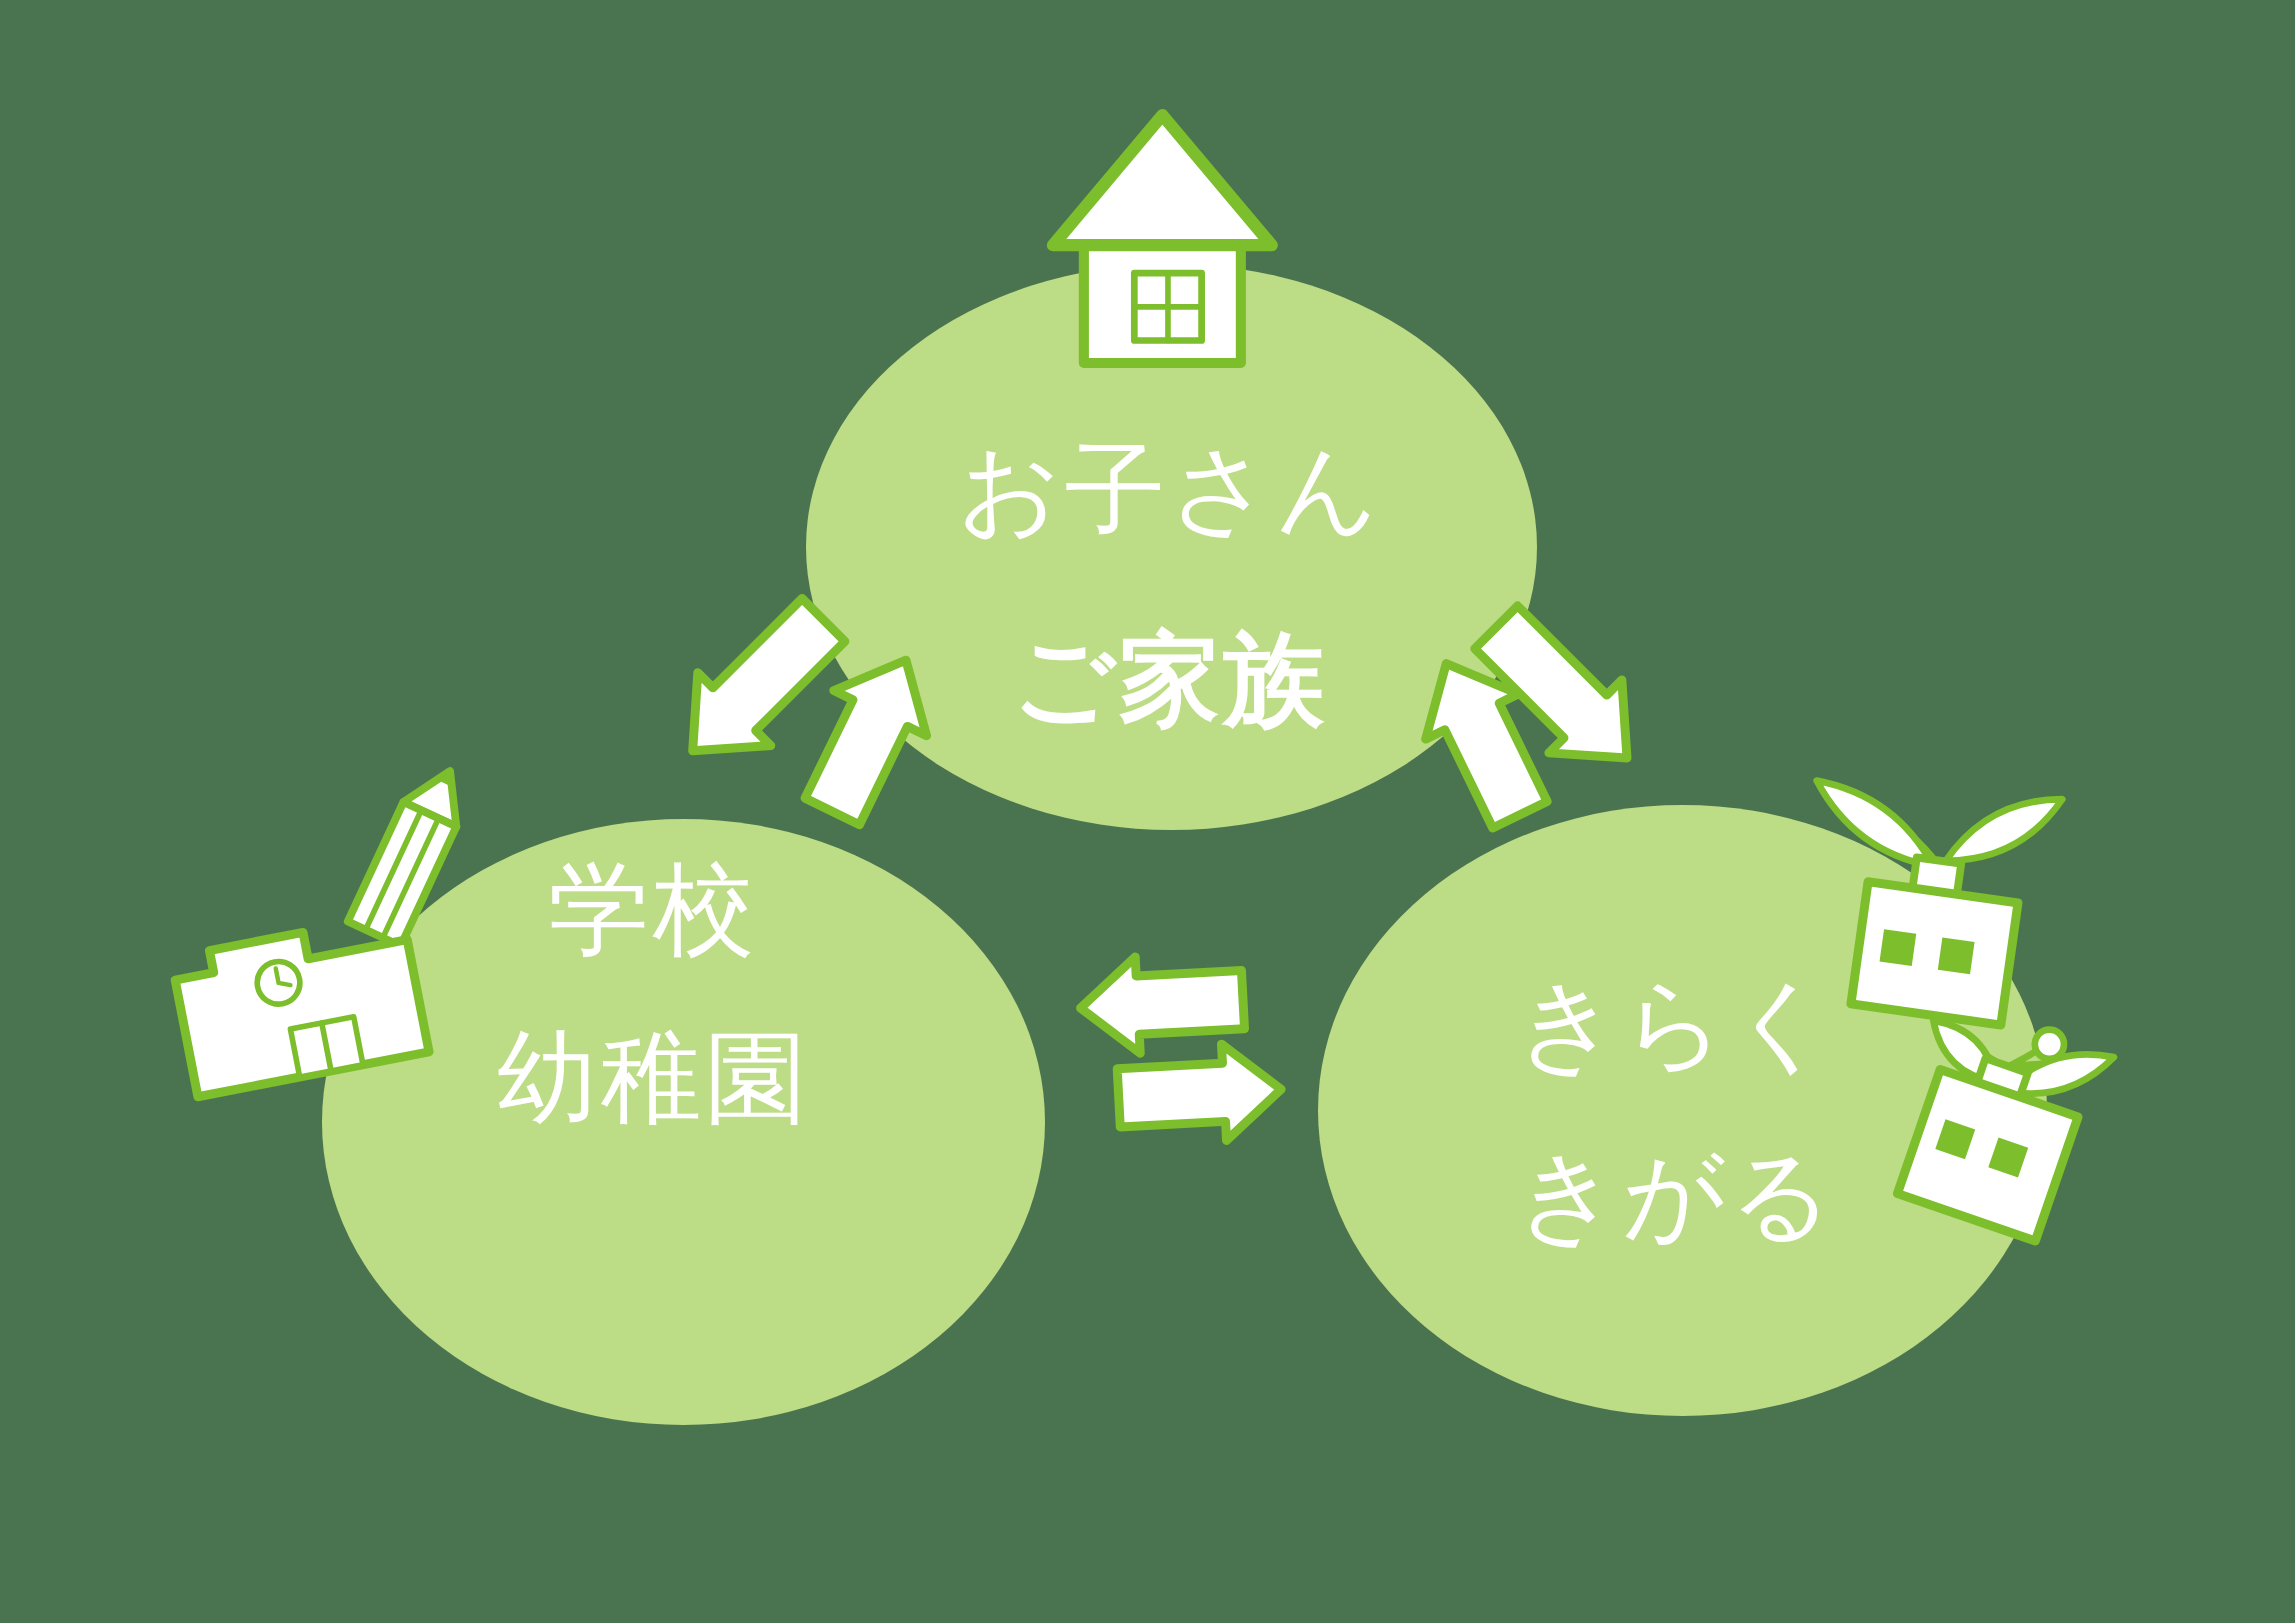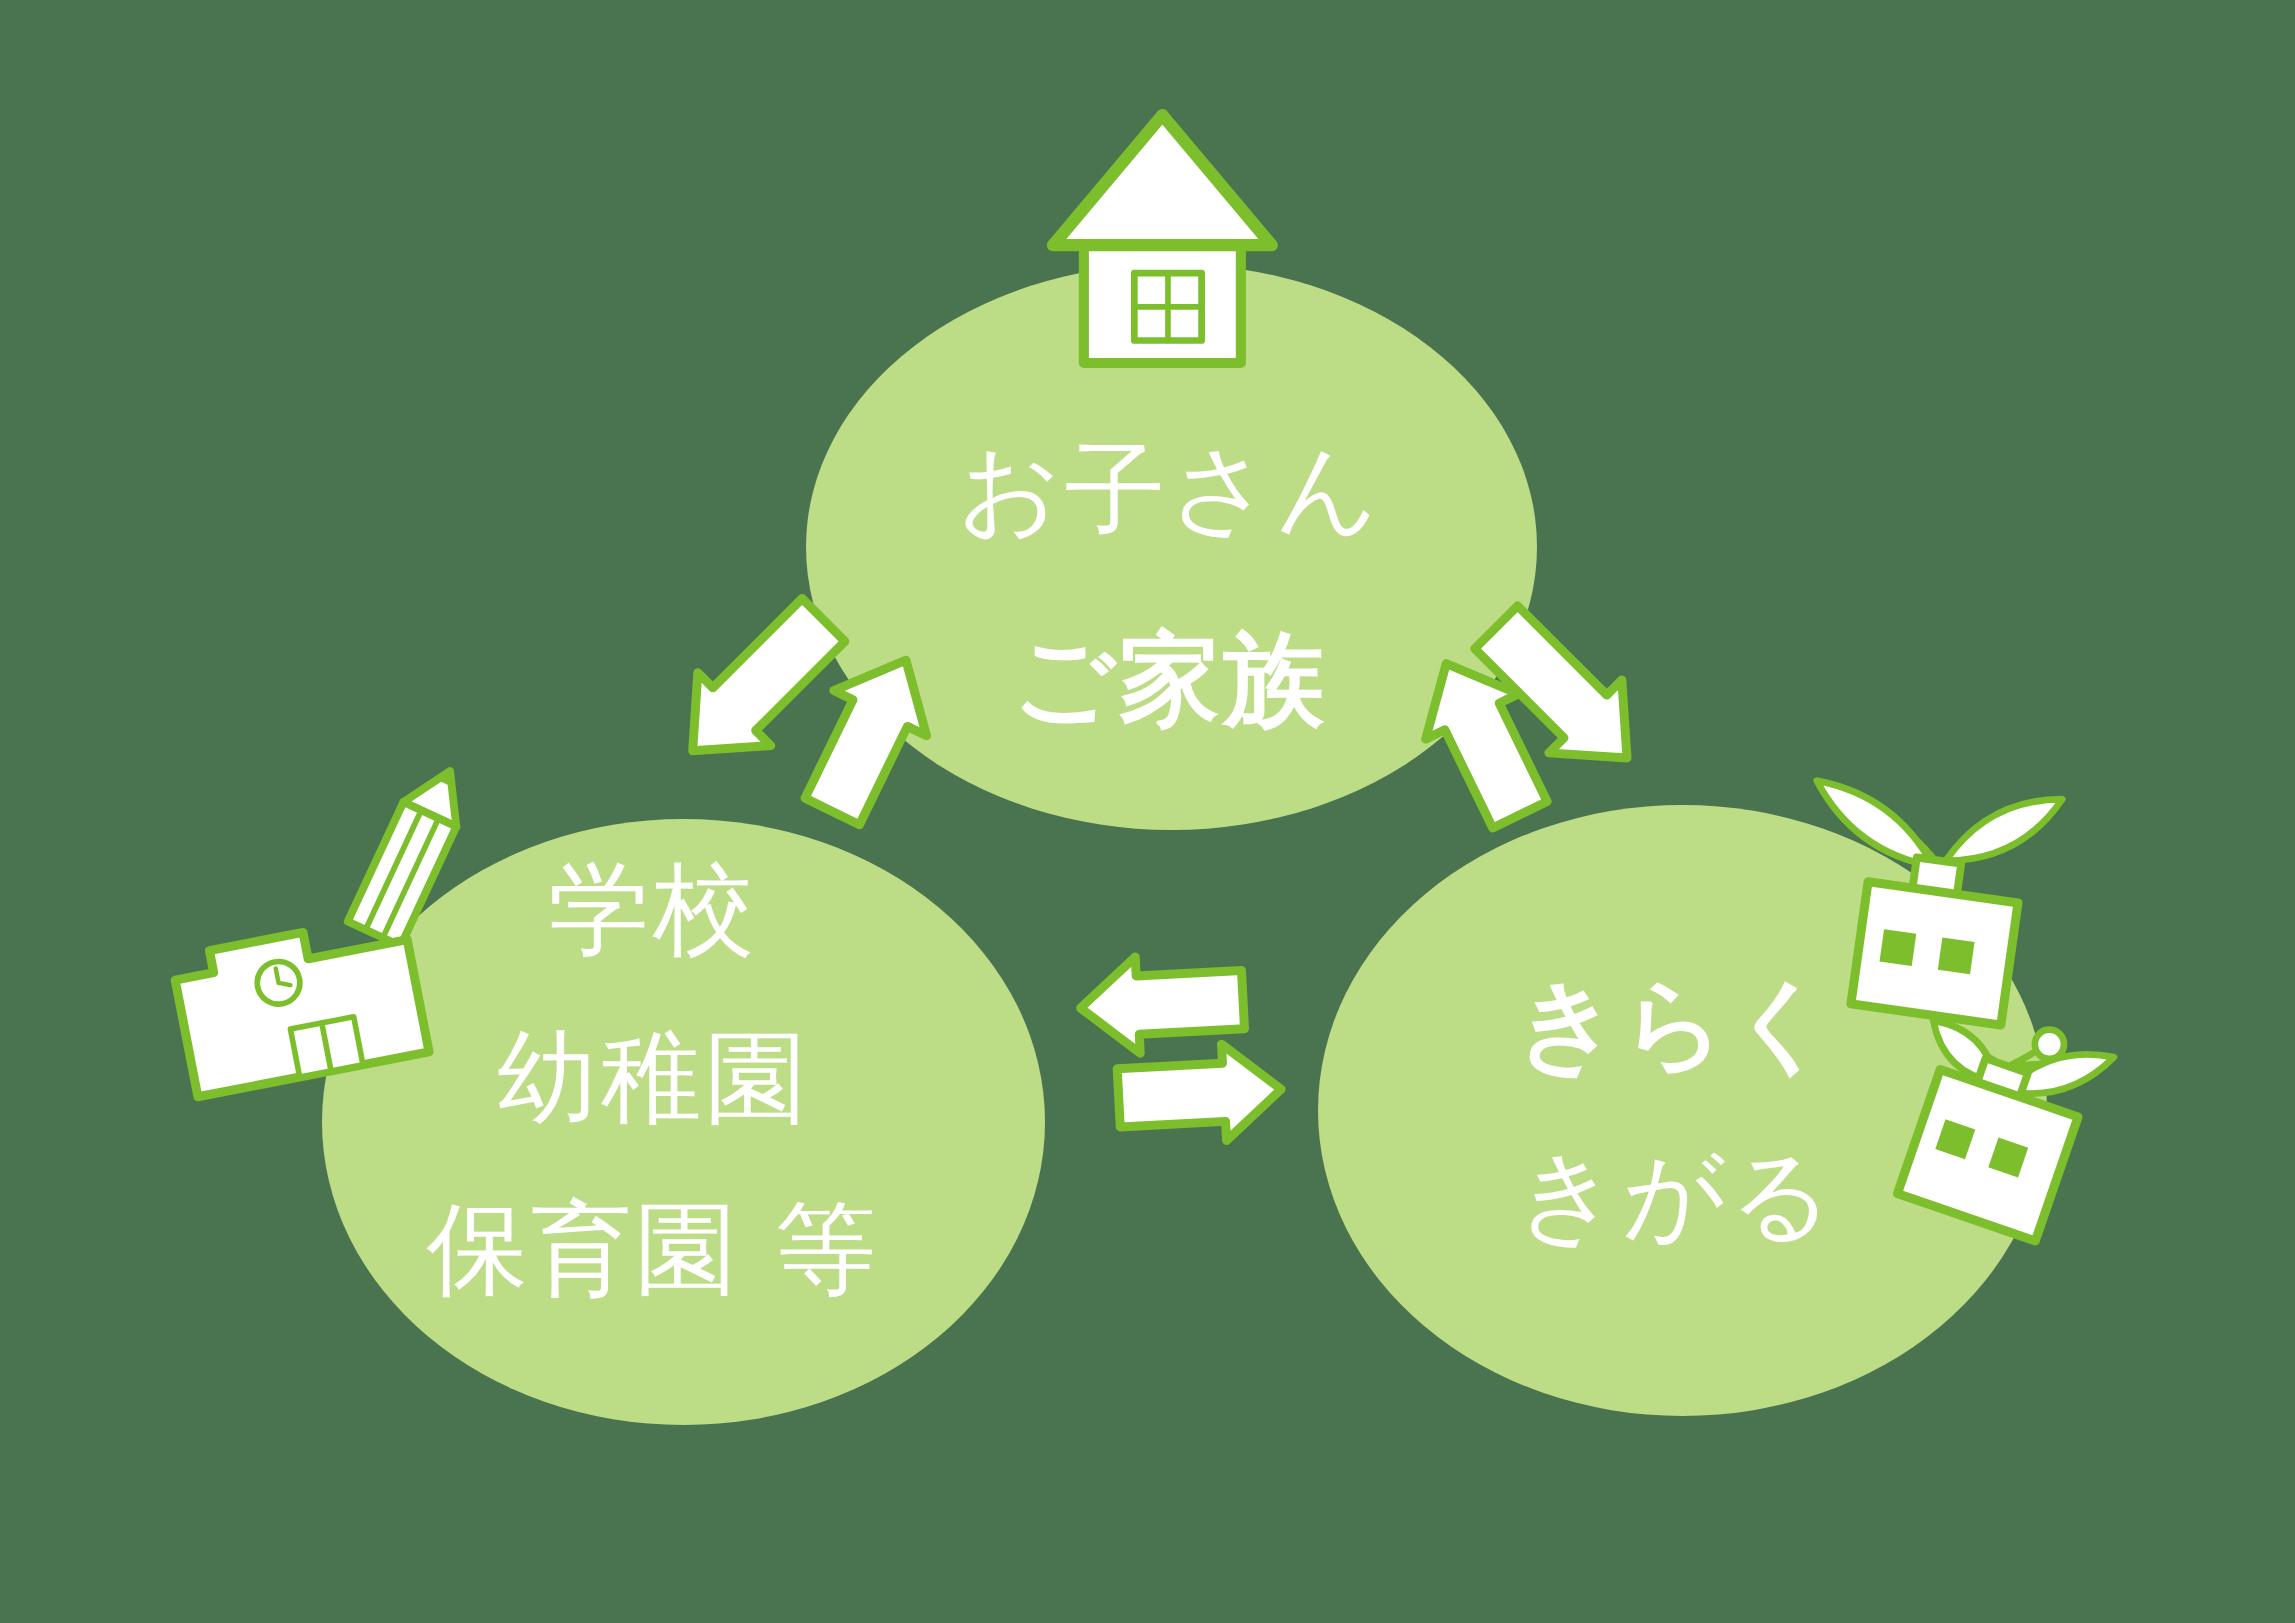--- a/index.html
+++ b/index.html
@@ -118,19 +118,18 @@
         <rect class="green-fill" x="8" y="-36" width="56" height="56"></rect>
       </g>
     </g>
   </svg>
 
   <span class="node-line" style="left:1170px;top:491px;">お子さん</span>
   <span class="node-line" style="left:1170px;top:681px;font-weight:bold;">ご家族</span>
 
   <span class="node-line" style="left:653px;top:911px;">学校</span>
   <span class="node-line" style="left:653px;top:1080px;">幼稚園</span>
-  <span class="node-line" style="left:653px;top:1251px;">保育園 等</span>
 
-  <span class="node-line" style="left:1676px;top:1026px;font-weight:bold;">きらく</span>
+  <span class="node-line" style="left:1676px;top:1026px;">きらく</span>
   <span class="node-line" style="left:1676px;top:1186px;margin-top:11px;">きがる</span>
 
 </div>
 
 
 </body></html>

